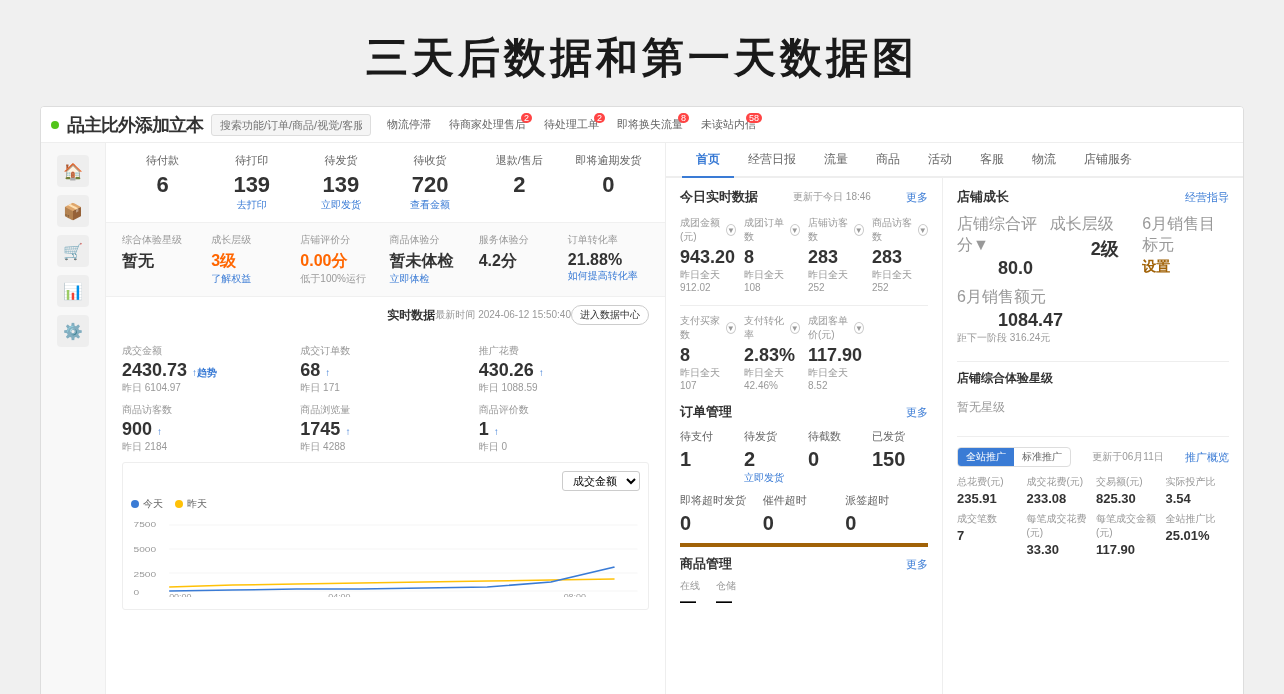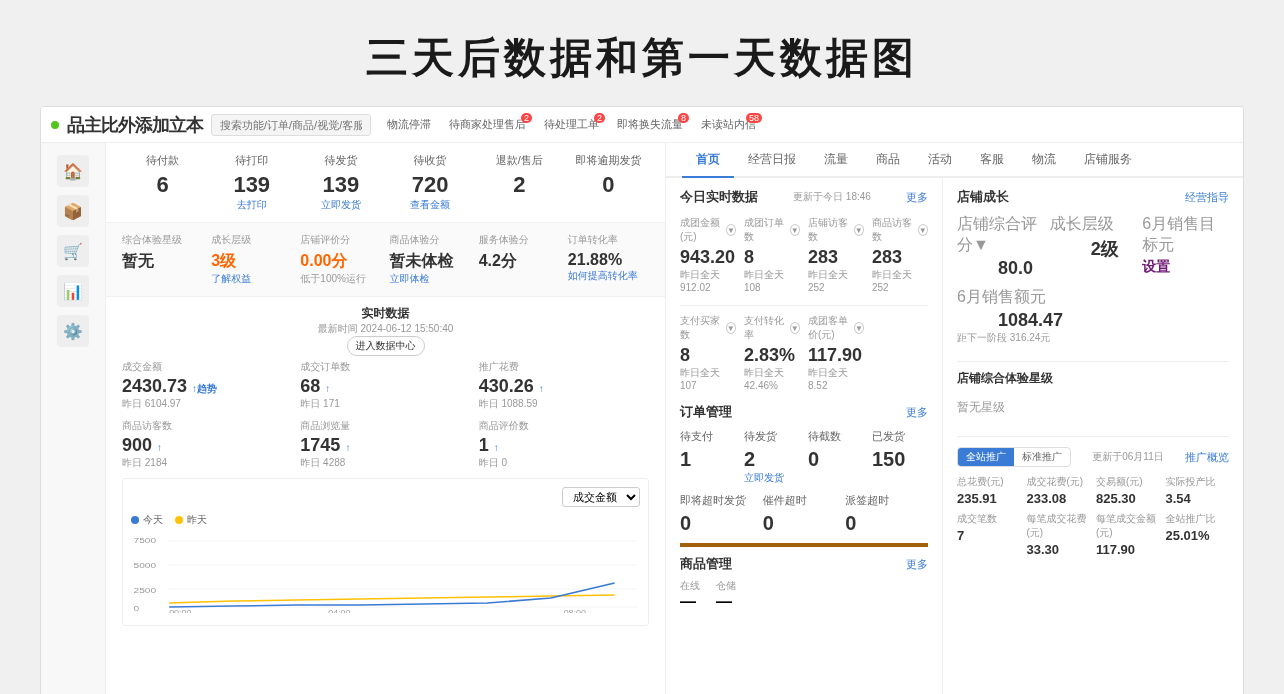--- a/index.html
+++ b/index.html
@@ -165,22 +165,21 @@
     .rating-sub.blue { color: #3a7bd5; }
 
     
     .realtime-section {
       padding: 8px 16px;
     }
     .section-header {
       display: flex;
       align-items: center;
       justify-content: flex-end;
-      margin-bottom: 4px;
-      flex-direction: column;
+      margin-bottom: 19px;
     }
     .section-title {
       font-size: 12px;
       font-weight: 600;
       color: #333;
     }
     .section-meta {
       font-size: 10px;
       color: #999;
     }
@@ -448,21 +447,21 @@
     }
     .growth-item-value {
       font-size: 14px;
       font-weight: 600;
       color: #333;
     }
     .growth-item-sub {
       font-size: 10px;
       color: #999;
     }
-    .growth-item-value.blue { color: #701a75; }
+    .growth-item-value.blue { color: #a16207; }
     .growth-item-value.big { font-size: 18px; margin-left: 41px; }
 
     .no-star {
       font-size: 12px;
       color: #999;
       padding: 8px 0;
     }
 
     
     .promo-section {

